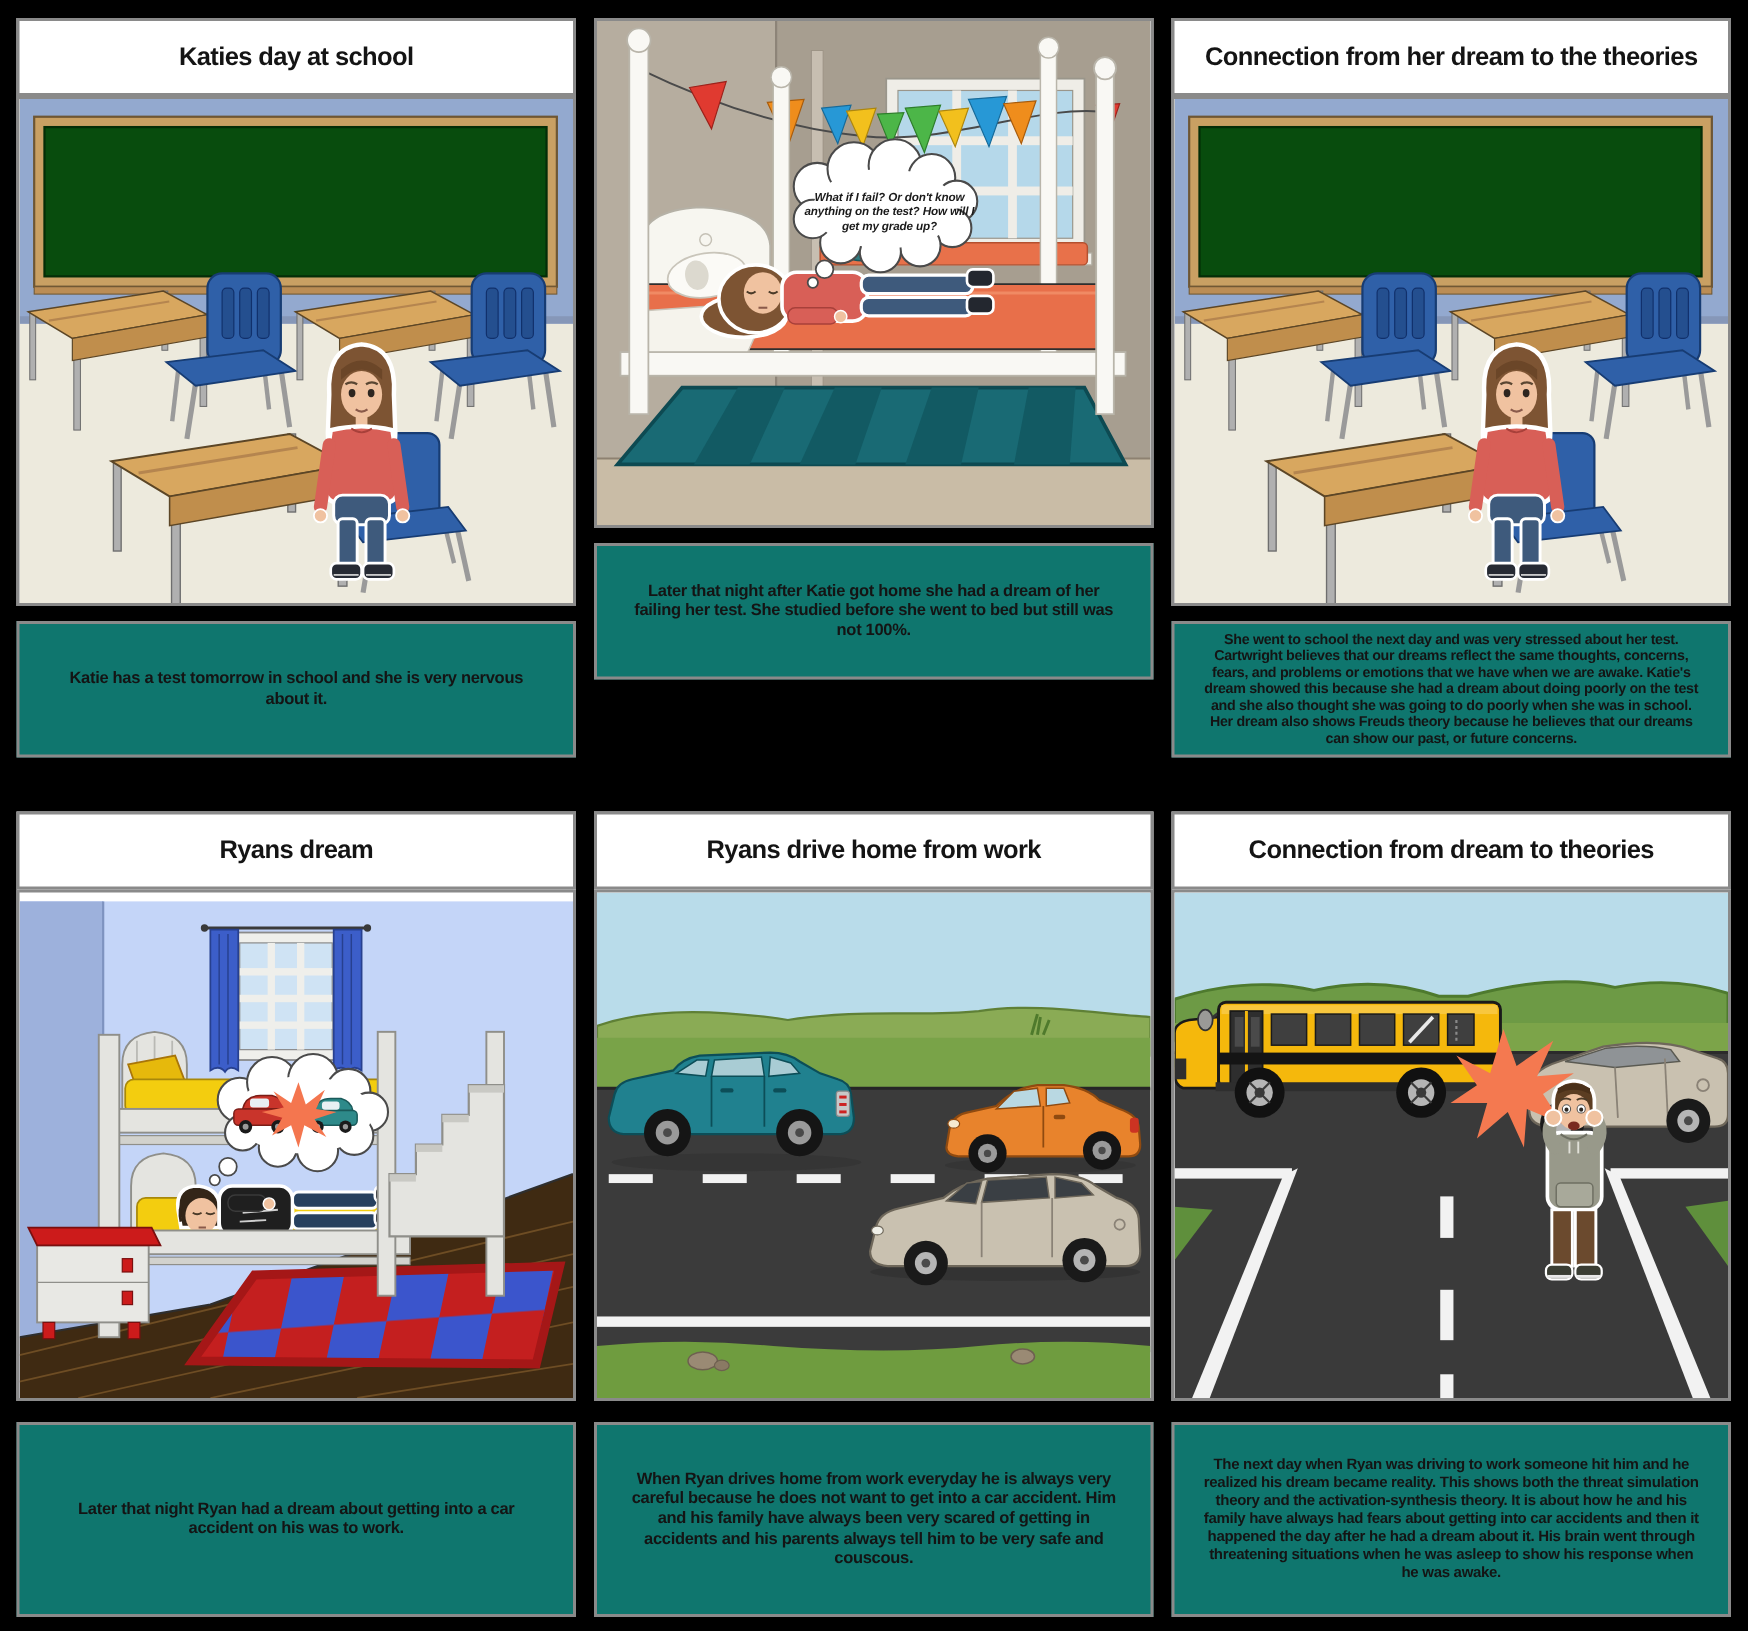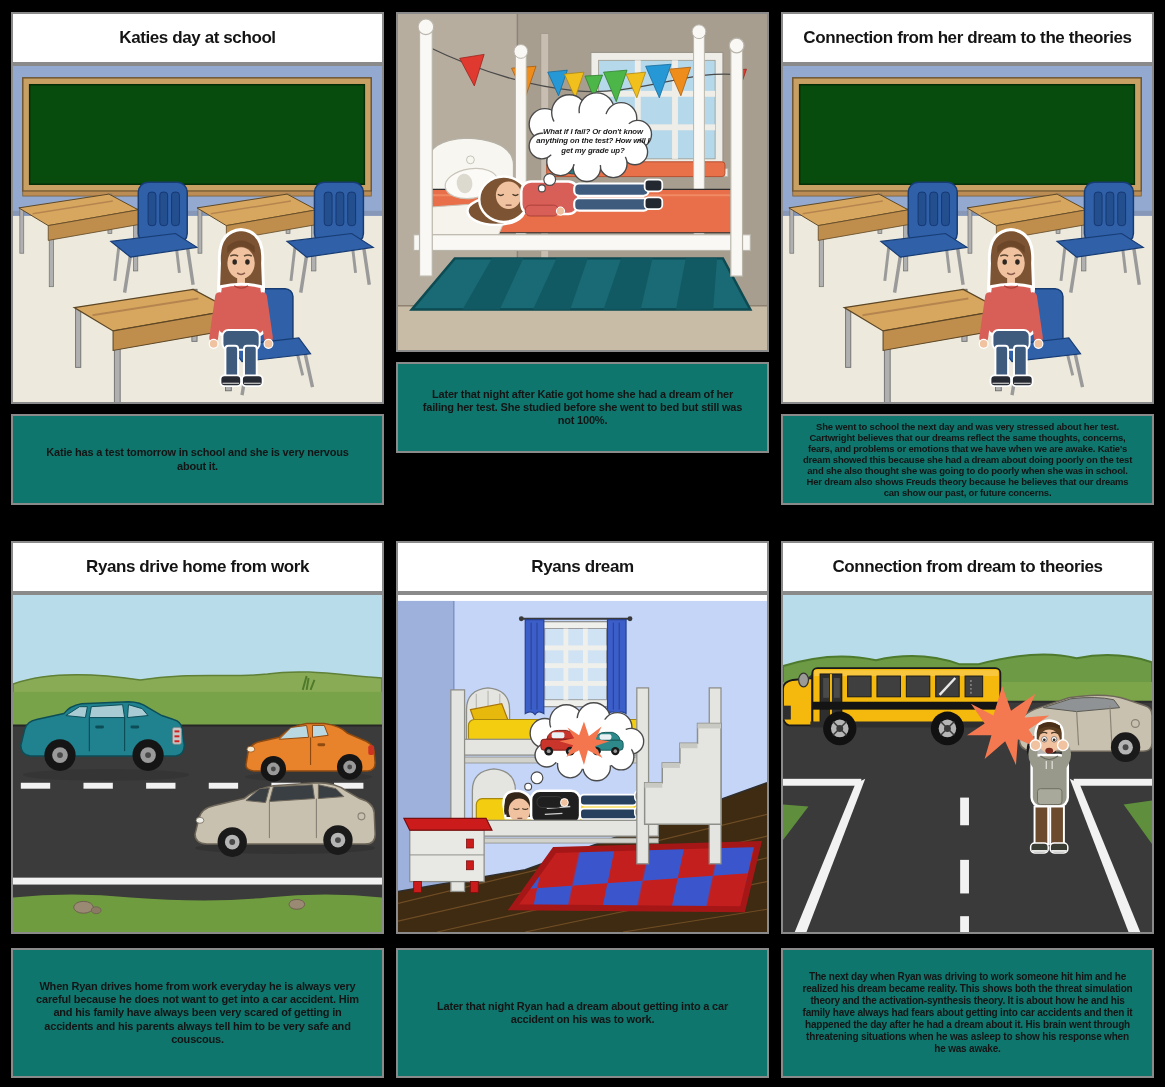--- a/index.html
+++ b/index.html
@@ -215,102 +215,20 @@
           <use href="#scene-classroom"></use>
         </svg>
       </div>
       <div class="descbox xs">She went to school the next day and was very stressed about her test. Cartwright believes that our dreams reflect the same thoughts, concerns, fears, and problems or emotions that we have when we are awake. Katie's dream showed this because she had a dream about doing poorly on the test and she also thought she was going to do poorly when she was in school. Her dream also shows Freuds theory because he believes that our dreams can show our past, or future concerns.</div>
     </div>
   </div>
 
   <div class="row row2">
 
     <div class="cell">
-      <div class="titlebox">Ryans drive home from work</div>
-      <div class="imgbox">
-        <svg viewBox="0 0 377 341" preserveAspectRatio="none">
-          <rect x="0" y="0" width="377" height="100" fill="#b9dcea"></rect>
-          <path d="M0,90 C 40,76 90,80 130,86 C 180,78 220,84 260,80 C 300,74 340,82 377,84 L377,110 L0,110 Z" fill="#8aab55" stroke="#5f8036" stroke-width="1.5"></path>
-          <rect x="0" y="98" width="377" height="36" fill="#79a348"></rect>
-          <path d="M 296,96 L 300,82 M 300,96 L 302,84 M 304,96 L 308,86" stroke="#4f7a2c" stroke-width="2" fill="none"></path>
-          <rect x="0" y="132" width="377" height="178" fill="#3b3b3b"></rect>
-          <line x1="0" y1="132" x2="377" y2="132" stroke="#262626" stroke-width="2"></line>
-          <g fill="#f2f2f2">
-            <rect x="8" y="190" width="30" height="6"></rect>
-              <rect x="72" y="190" width="30" height="6"></rect>
-            <rect x="136" y="190" width="30" height="6"></rect>
-              <rect x="200" y="190" width="30" height="6"></rect>
-            <rect x="264" y="190" width="30" height="6"></rect>
-              <rect x="328" y="190" width="30" height="6"></rect>
-            <rect x="0" y="286" width="377" height="7"></rect>
-          </g>
-          <path d="M0,306 Q 60,300 120,306 Q 200,312 260,306 Q 320,300 377,306 L377,341 L0,341 Z" fill="#6f9c3f"></path>
-          <ellipse cx="72" cy="316" rx="10" ry="6" fill="#9a8a74" stroke="#6e6050" stroke-width="1"></ellipse>
-          <ellipse cx="85" cy="319" rx="5" ry="3.5" fill="#8a7a64" stroke="#6e6050" stroke-width="0.8"></ellipse>
-          <ellipse cx="290" cy="313" rx="8" ry="5" fill="#9a8a74" stroke="#6e6050" stroke-width="1"></ellipse>
-          <g>
-            <ellipse cx="95" cy="182" rx="85" ry="6" fill="#2e2e2e" opacity="0.45"></ellipse>
-            <path d="M 8,152 L 12,136 Q 14,128 24,126 L 52,120 Q 58,112 70,110 L 118,108 Q 130,108 138,114 L 152,122 L 164,126 Q 172,128 173,136 L 175,152 Q 175,162 166,163 L 18,163 Q 8,162 8,152 Z" fill="#20818f" stroke="#0c4e58" stroke-width="1.5"></path>
-            <polygon points="54,122 68,113 76,113 74,124" fill="#a9ccd4" stroke="#0c4e58" stroke-width="1"></polygon>
-            <polygon points="80,113 112,111 114,124 78,124" fill="#a9ccd4" stroke="#0c4e58" stroke-width="1"></polygon>
-            <polygon points="118,111 132,115 138,122 117,124" fill="#a9ccd4" stroke="#0c4e58" stroke-width="1"></polygon>
-            <line x1="78" y1="124" x2="78" y2="158" stroke="#0c4e58" stroke-width="1.2"></line>
-            <line x1="114" y1="124" x2="114" y2="158" stroke="#0c4e58" stroke-width="1.2"></line>
-            <rect x="84" y="132" width="9" height="3" rx="1.5" fill="#0c4e58"></rect>
-            <rect x="120" y="132" width="9" height="3" rx="1.5" fill="#0c4e58"></rect>
-            <rect x="163" y="134" width="9" height="17" rx="2" fill="#c8c8c8" stroke="#8a8a8a" stroke-width="0.8"></rect>
-            <line x1="165" y1="138" x2="170" y2="138" stroke="#cc2222" stroke-width="2"></line>
-            <line x1="165" y1="143" x2="170" y2="143" stroke="#cc2222" stroke-width="2"></line>
-            <line x1="165" y1="148" x2="170" y2="148" stroke="#cc2222" stroke-width="2"></line>
-            <circle cx="48" cy="162" r="16" fill="#151515"></circle>
-              <circle cx="48" cy="162" r="8" fill="#9a9a9a"></circle>
-              <circle cx="48" cy="162" r="3" fill="#4a4a4a"></circle>
-            <circle cx="138" cy="162" r="16" fill="#151515"></circle>
-              <circle cx="138" cy="162" r="8" fill="#9a9a9a"></circle>
-              <circle cx="138" cy="162" r="3" fill="#4a4a4a"></circle>
-          </g>
-          <g>
-            <ellipse cx="302" cy="184" rx="65" ry="5" fill="#2e2e2e" opacity="0.45"></ellipse>
-            <path d="M 238,172 L 240,160 Q 242,150 254,148 L 272,144 Q 284,132 300,130 L 318,130 Q 334,132 342,140 L 356,146 Q 368,150 369,158 L 370,170 Q 370,178 362,178 L 246,178 Q 238,177 238,172 Z" fill="#e8832c" stroke="#8f4a10" stroke-width="1.5"></path>
-            <polygon points="272,146 284,134 300,132 302,144" fill="#b9d8e2" stroke="#8f4a10" stroke-width="1"></polygon>
-            <polygon points="306,132 318,132 322,142 306,144" fill="#b9d8e2" stroke="#8f4a10" stroke-width="1"></polygon>
-            <line x1="304" y1="144" x2="304" y2="172" stroke="#8f4a10" stroke-width="1.2"></line>
-            <rect x="311" y="150" width="8" height="3" rx="1.5" fill="#8f4a10"></rect>
-            <rect x="363" y="152" width="6" height="10" rx="2" fill="#cc3322"></rect>
-            <ellipse cx="243" cy="156" rx="4" ry="3" fill="#f5e9d0" stroke="#8f4a10" stroke-width="0.8"></ellipse>
-            <circle cx="266" cy="176" r="13" fill="#151515"></circle>
-              <circle cx="266" cy="176" r="6.5" fill="#9a9a9a"></circle>
-              <circle cx="266" cy="176" r="2.5" fill="#4a4a4a"></circle>
-            <circle cx="344" cy="174" r="13" fill="#151515"></circle>
-              <circle cx="344" cy="174" r="6.5" fill="#9a9a9a"></circle>
-              <circle cx="344" cy="174" r="2.5" fill="#4a4a4a"></circle>
-          </g>
-          <g>
-            <ellipse cx="278" cy="256" rx="92" ry="6" fill="#2a2a2a" opacity="0.45"></ellipse>
-            <path d="M 186,242 L 190,226 Q 192,216 206,213 L 236,206 Q 248,196 266,193 L 310,190 Q 330,190 340,198 L 354,206 Q 368,210 369,220 L 370,242 Q 370,252 360,252 L 198,252 Q 186,251 186,242 Z" fill="#c9c1b0" stroke="#6e675a" stroke-width="1.5"></path>
-            <polygon points="238,208 252,196 262,195 258,210" fill="#3a3f44" stroke="#6e675a" stroke-width="1"></polygon>
-            <polygon points="266,194 306,192 308,206 262,209" fill="#3a3f44" stroke="#6e675a" stroke-width="1"></polygon>
-            <polygon points="312,192 330,196 338,204 312,206" fill="#3a3f44" stroke="#6e675a" stroke-width="1"></polygon>
-            <line x1="262" y1="209" x2="262" y2="246" stroke="#8a8276" stroke-width="1.2"></line>
-            <line x1="310" y1="206" x2="310" y2="246" stroke="#8a8276" stroke-width="1.2"></line>
-            <ellipse cx="191" cy="228" rx="4" ry="3" fill="#efefe8" stroke="#6e675a" stroke-width="0.8"></ellipse>
-            <circle cx="356" cy="224" r="3.5" fill="none" stroke="#8a8276" stroke-width="1.2"></circle>
-            <circle cx="224" cy="250" r="15" fill="#1a1a1a"></circle>
-              <circle cx="224" cy="250" r="7.5" fill="#b5b5b5"></circle>
-              <circle cx="224" cy="250" r="3" fill="#4a4a4a"></circle>
-            <circle cx="332" cy="248" r="15" fill="#1a1a1a"></circle>
-              <circle cx="332" cy="248" r="7.5" fill="#b5b5b5"></circle>
-              <circle cx="332" cy="248" r="3" fill="#4a4a4a"></circle>
-          </g>
-        </svg>
-      </div>
-      <div class="descbox">When Ryan drives home from work everyday he is always very careful because he does not want to get into a car accident. Him and his family have always been very scared of getting in accidents and his parents always tell him to be very safe and couscous.</div>
-    </div>
-
-    <div class="cell">
       <div class="titlebox">Ryans dream</div>
       <div class="imgbox">
         <svg viewBox="0 0 377 341" preserveAspectRatio="none">
           <defs>
             <pattern id="check" width="72" height="72" patternUnits="userSpaceOnUse" patternTransform="translate(150,260) rotate(-4) skewX(-16)">
               <rect width="72" height="72" fill="#c41f1f"></rect>
               <rect x="36" width="36" height="36" fill="#3b55cc"></rect>
               <rect y="36" width="36" height="36" fill="#3b55cc"></rect>
             </pattern>
             <clipPath id="rugclip">
@@ -441,20 +359,102 @@
                 <circle cx="222" cy="158" r="1.8" fill="#9a9a9a"></circle>
             </g>
             <polygon points="190,128 195,143 208,133 202,146 216,148 201,153 209,165 194,157 190,172 185,157 172,164 179,152 165,148 180,145 173,134 185,142" fill="#f4764f"></polygon>
           </g>
         </svg>
       </div>
       <div class="descbox">Later that night Ryan had a dream about getting into a car accident on his was to work.</div>
     </div>
 
     <div class="cell">
+      <div class="titlebox">Ryans drive home from work</div>
+      <div class="imgbox">
+        <svg viewBox="0 0 377 341" preserveAspectRatio="none">
+          <rect x="0" y="0" width="377" height="100" fill="#b9dcea"></rect>
+          <path d="M0,90 C 40,76 90,80 130,86 C 180,78 220,84 260,80 C 300,74 340,82 377,84 L377,110 L0,110 Z" fill="#8aab55" stroke="#5f8036" stroke-width="1.5"></path>
+          <rect x="0" y="98" width="377" height="36" fill="#79a348"></rect>
+          <path d="M 296,96 L 300,82 M 300,96 L 302,84 M 304,96 L 308,86" stroke="#4f7a2c" stroke-width="2" fill="none"></path>
+          <rect x="0" y="132" width="377" height="178" fill="#3b3b3b"></rect>
+          <line x1="0" y1="132" x2="377" y2="132" stroke="#262626" stroke-width="2"></line>
+          <g fill="#f2f2f2">
+            <rect x="8" y="190" width="30" height="6"></rect>
+              <rect x="72" y="190" width="30" height="6"></rect>
+            <rect x="136" y="190" width="30" height="6"></rect>
+              <rect x="200" y="190" width="30" height="6"></rect>
+            <rect x="264" y="190" width="30" height="6"></rect>
+              <rect x="328" y="190" width="30" height="6"></rect>
+            <rect x="0" y="286" width="377" height="7"></rect>
+          </g>
+          <path d="M0,306 Q 60,300 120,306 Q 200,312 260,306 Q 320,300 377,306 L377,341 L0,341 Z" fill="#6f9c3f"></path>
+          <ellipse cx="72" cy="316" rx="10" ry="6" fill="#9a8a74" stroke="#6e6050" stroke-width="1"></ellipse>
+          <ellipse cx="85" cy="319" rx="5" ry="3.5" fill="#8a7a64" stroke="#6e6050" stroke-width="0.8"></ellipse>
+          <ellipse cx="290" cy="313" rx="8" ry="5" fill="#9a8a74" stroke="#6e6050" stroke-width="1"></ellipse>
+          <g>
+            <ellipse cx="95" cy="182" rx="85" ry="6" fill="#2e2e2e" opacity="0.45"></ellipse>
+            <path d="M 8,152 L 12,136 Q 14,128 24,126 L 52,120 Q 58,112 70,110 L 118,108 Q 130,108 138,114 L 152,122 L 164,126 Q 172,128 173,136 L 175,152 Q 175,162 166,163 L 18,163 Q 8,162 8,152 Z" fill="#20818f" stroke="#0c4e58" stroke-width="1.5"></path>
+            <polygon points="54,122 68,113 76,113 74,124" fill="#a9ccd4" stroke="#0c4e58" stroke-width="1"></polygon>
+            <polygon points="80,113 112,111 114,124 78,124" fill="#a9ccd4" stroke="#0c4e58" stroke-width="1"></polygon>
+            <polygon points="118,111 132,115 138,122 117,124" fill="#a9ccd4" stroke="#0c4e58" stroke-width="1"></polygon>
+            <line x1="78" y1="124" x2="78" y2="158" stroke="#0c4e58" stroke-width="1.2"></line>
+            <line x1="114" y1="124" x2="114" y2="158" stroke="#0c4e58" stroke-width="1.2"></line>
+            <rect x="84" y="132" width="9" height="3" rx="1.5" fill="#0c4e58"></rect>
+            <rect x="120" y="132" width="9" height="3" rx="1.5" fill="#0c4e58"></rect>
+            <rect x="163" y="134" width="9" height="17" rx="2" fill="#c8c8c8" stroke="#8a8a8a" stroke-width="0.8"></rect>
+            <line x1="165" y1="138" x2="170" y2="138" stroke="#cc2222" stroke-width="2"></line>
+            <line x1="165" y1="143" x2="170" y2="143" stroke="#cc2222" stroke-width="2"></line>
+            <line x1="165" y1="148" x2="170" y2="148" stroke="#cc2222" stroke-width="2"></line>
+            <circle cx="48" cy="162" r="16" fill="#151515"></circle>
+              <circle cx="48" cy="162" r="8" fill="#9a9a9a"></circle>
+              <circle cx="48" cy="162" r="3" fill="#4a4a4a"></circle>
+            <circle cx="138" cy="162" r="16" fill="#151515"></circle>
+              <circle cx="138" cy="162" r="8" fill="#9a9a9a"></circle>
+              <circle cx="138" cy="162" r="3" fill="#4a4a4a"></circle>
+          </g>
+          <g>
+            <ellipse cx="302" cy="184" rx="65" ry="5" fill="#2e2e2e" opacity="0.45"></ellipse>
+            <path d="M 238,172 L 240,160 Q 242,150 254,148 L 272,144 Q 284,132 300,130 L 318,130 Q 334,132 342,140 L 356,146 Q 368,150 369,158 L 370,170 Q 370,178 362,178 L 246,178 Q 238,177 238,172 Z" fill="#e8832c" stroke="#8f4a10" stroke-width="1.5"></path>
+            <polygon points="272,146 284,134 300,132 302,144" fill="#b9d8e2" stroke="#8f4a10" stroke-width="1"></polygon>
+            <polygon points="306,132 318,132 322,142 306,144" fill="#b9d8e2" stroke="#8f4a10" stroke-width="1"></polygon>
+            <line x1="304" y1="144" x2="304" y2="172" stroke="#8f4a10" stroke-width="1.2"></line>
+            <rect x="311" y="150" width="8" height="3" rx="1.5" fill="#8f4a10"></rect>
+            <rect x="363" y="152" width="6" height="10" rx="2" fill="#cc3322"></rect>
+            <ellipse cx="243" cy="156" rx="4" ry="3" fill="#f5e9d0" stroke="#8f4a10" stroke-width="0.8"></ellipse>
+            <circle cx="266" cy="176" r="13" fill="#151515"></circle>
+              <circle cx="266" cy="176" r="6.5" fill="#9a9a9a"></circle>
+              <circle cx="266" cy="176" r="2.5" fill="#4a4a4a"></circle>
+            <circle cx="344" cy="174" r="13" fill="#151515"></circle>
+              <circle cx="344" cy="174" r="6.5" fill="#9a9a9a"></circle>
+              <circle cx="344" cy="174" r="2.5" fill="#4a4a4a"></circle>
+          </g>
+          <g>
+            <ellipse cx="278" cy="256" rx="92" ry="6" fill="#2a2a2a" opacity="0.45"></ellipse>
+            <path d="M 186,242 L 190,226 Q 192,216 206,213 L 236,206 Q 248,196 266,193 L 310,190 Q 330,190 340,198 L 354,206 Q 368,210 369,220 L 370,242 Q 370,252 360,252 L 198,252 Q 186,251 186,242 Z" fill="#c9c1b0" stroke="#6e675a" stroke-width="1.5"></path>
+            <polygon points="238,208 252,196 262,195 258,210" fill="#3a3f44" stroke="#6e675a" stroke-width="1"></polygon>
+            <polygon points="266,194 306,192 308,206 262,209" fill="#3a3f44" stroke="#6e675a" stroke-width="1"></polygon>
+            <polygon points="312,192 330,196 338,204 312,206" fill="#3a3f44" stroke="#6e675a" stroke-width="1"></polygon>
+            <line x1="262" y1="209" x2="262" y2="246" stroke="#8a8276" stroke-width="1.2"></line>
+            <line x1="310" y1="206" x2="310" y2="246" stroke="#8a8276" stroke-width="1.2"></line>
+            <ellipse cx="191" cy="228" rx="4" ry="3" fill="#efefe8" stroke="#6e675a" stroke-width="0.8"></ellipse>
+            <circle cx="356" cy="224" r="3.5" fill="none" stroke="#8a8276" stroke-width="1.2"></circle>
+            <circle cx="224" cy="250" r="15" fill="#1a1a1a"></circle>
+              <circle cx="224" cy="250" r="7.5" fill="#b5b5b5"></circle>
+              <circle cx="224" cy="250" r="3" fill="#4a4a4a"></circle>
+            <circle cx="332" cy="248" r="15" fill="#1a1a1a"></circle>
+              <circle cx="332" cy="248" r="7.5" fill="#b5b5b5"></circle>
+              <circle cx="332" cy="248" r="3" fill="#4a4a4a"></circle>
+          </g>
+        </svg>
+      </div>
+      <div class="descbox">When Ryan drives home from work everyday he is always very careful because he does not want to get into a car accident. Him and his family have always been very scared of getting in accidents and his parents always tell him to be very safe and couscous.</div>
+    </div>
+
+    <div class="cell">
       <div class="titlebox">Connection from dream to theories</div>
       <div class="imgbox">
         <svg viewBox="0 0 377 341" preserveAspectRatio="none">
           <rect x="0" y="0" width="377" height="82" fill="#b9dcea"></rect>
           <path d="M0,72 Q 50,56 95,66 Q 140,56 180,70 L 200,70 Q 260,54 300,64 Q 340,56 377,68 L 377,100 L 0,100 Z" fill="#6d9a45" stroke="#4e7a2e" stroke-width="2"></path>
           <rect x="0" y="88" width="377" height="30" fill="#7ca449"></rect>
           <rect x="0" y="108" width="377" height="233" fill="#3a3a3a"></rect>
           <line x1="0" y1="108" x2="377" y2="108" stroke="#2b2b2b" stroke-width="2"></line>
           <g fill="#f2f2f2">
             <rect x="0" y="186" width="80" height="7"></rect>

